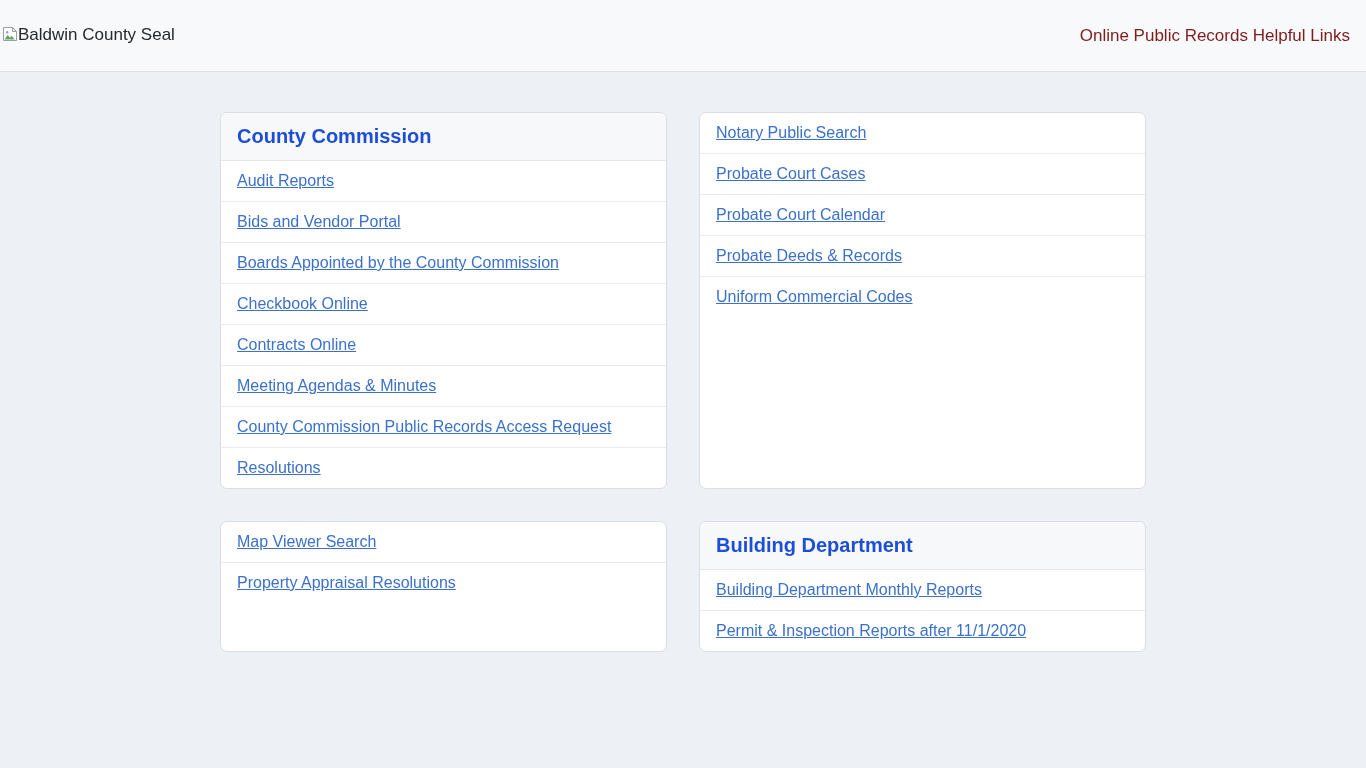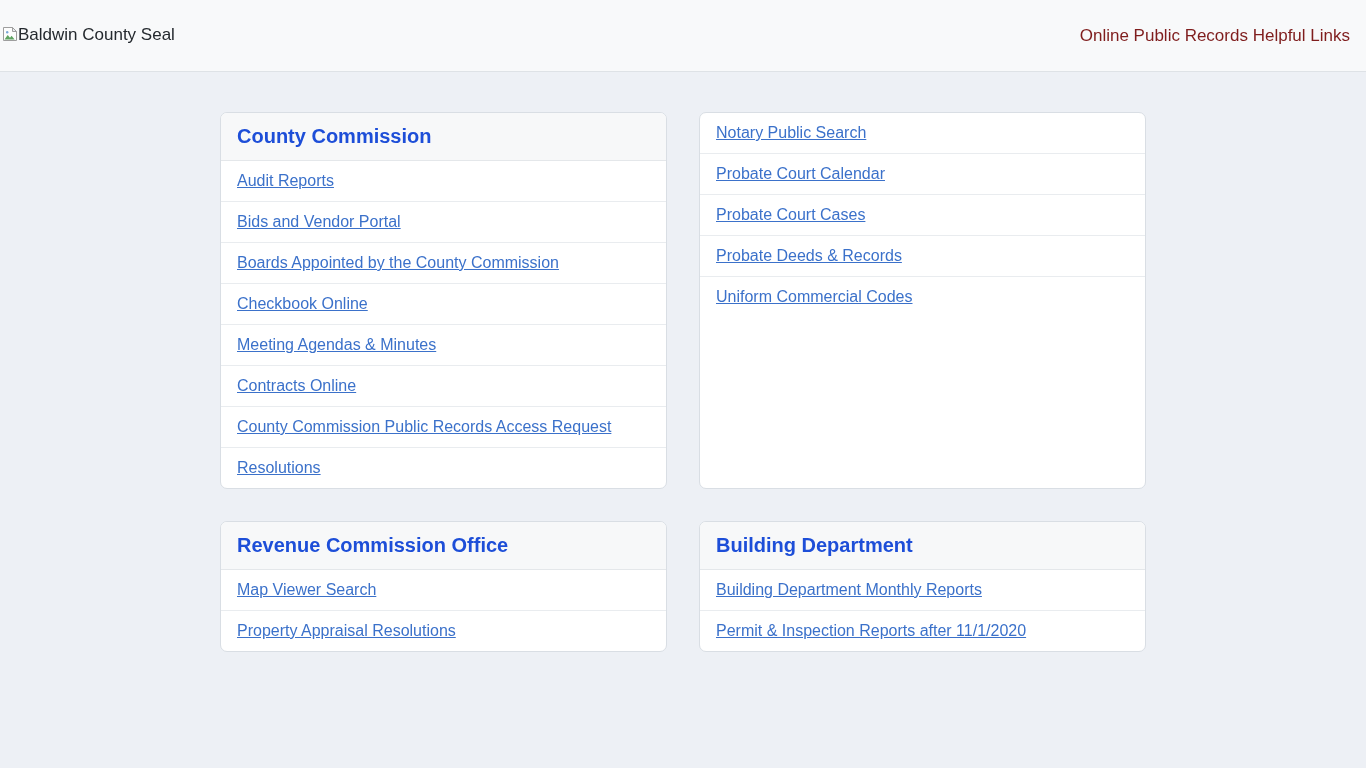--- a/index.html
+++ b/index.html
@@ -102,44 +102,43 @@
 <main class="content">
   <div class="cards-row">
     <div class="col">
       <div class="card">
         <div class="card-header">County Commission</div>
         <ul class="link-list">
             <li><a href="#">Audit Reports</a></li>
             <li><a href="#">Bids and Vendor Portal</a></li>
             <li><a href="#">Boards Appointed by the County Commission</a></li>
             <li><a href="#">Checkbook Online</a></li>
+            <li><a href="#">Contracts Online</a></li>
             <li><a href="#">Meeting Agendas &amp; Minutes</a></li>
-            <li><a href="#">Contracts Online</a></li>
             <li><a href="#">County Commission Public Records Access Request</a></li>
             <li><a href="#">Resolutions</a></li>
           </ul>
       </div>
     </div>
     <div class="col">
       <div class="card">
         <ul class="link-list">
             <li><a href="#">Notary Public Search</a></li>
+            <li><a href="#">Probate Court Cases</a></li>
             <li><a href="#">Probate Court Calendar</a></li>
-            <li><a href="#">Probate Court Cases</a></li>
             <li><a href="#">Probate Deeds &amp; Records</a></li>
             <li><a href="#">Uniform Commercial Codes</a></li>
           </ul>
       </div>
     </div>
   </div>
 
   <div class="cards-row">
     <div class="col">
       <div class="card">
-        <div class="card-header">Revenue Commission Office</div>
         <ul class="link-list">
             <li><a href="#">Map Viewer Search</a></li>
             <li><a href="#">Property Appraisal Resolutions</a></li>
           </ul>
       </div>
     </div>
     <div class="col">
       <div class="card">
         <div class="card-header">Building Department</div>
         <ul class="link-list">

